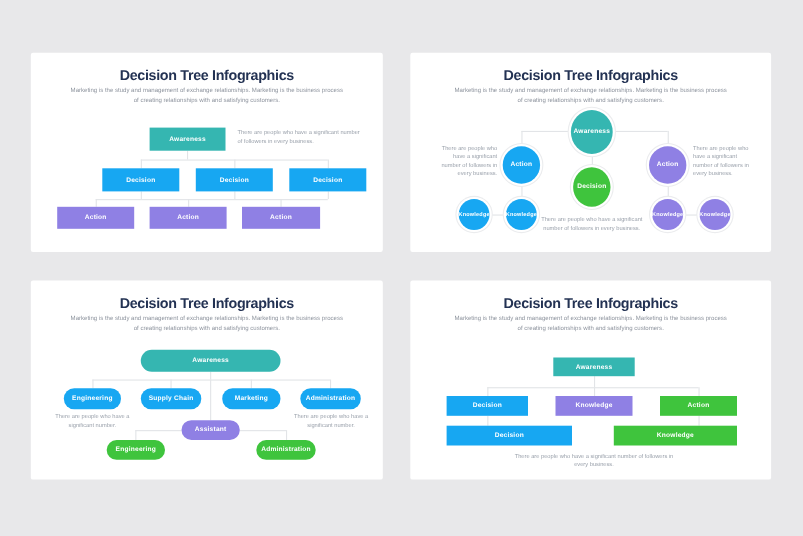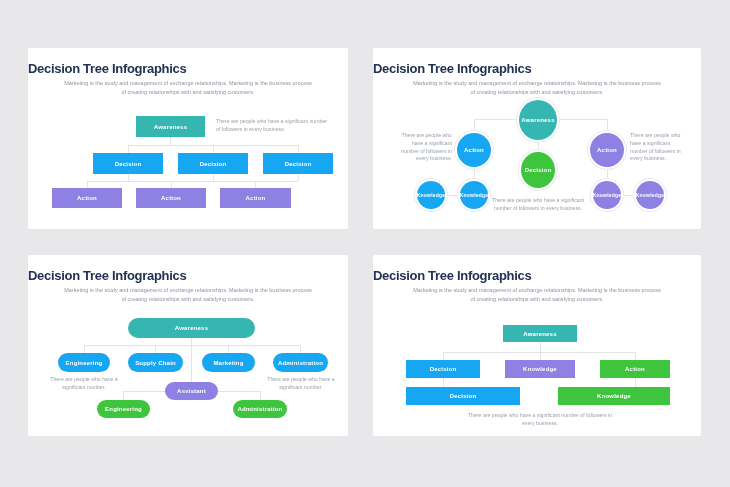--- a/index.html
+++ b/index.html
@@ -6,21 +6,21 @@
   body{
     width:730px;height:487px;position:relative;overflow:hidden;
     background:#e8e8ea;
     font-family:"Liberation Sans",sans-serif;
   }
   .card{
     position:absolute;width:320px;height:181px;background:#ffffff;border-radius:2px;
   }
   .card.wide{width:328px;}
   .title{
-    position:absolute;top:13px;left:0;right:0;text-align:left;
+    position:absolute;top:13px;left:0;right:0;text-align:center;
     font-family:"Liberation Sans",sans-serif;font-weight:700;font-size:13px;line-height:1.2;
     letter-spacing:-0.3px;color:var(--title,#233253);
   }
   .subtitle{
     position:absolute;top:31px;left:50%;transform:translateX(-50%);width:252px;
     text-align:center;font-size:5.5px;line-height:1.55;color:var(--subtitle,#8e949e);
   }
   .box{
     position:absolute;display:flex;align-items:center;justify-content:center;
     color:#fff;font-size:6px;font-weight:700;letter-spacing:.2px;white-space:nowrap;

